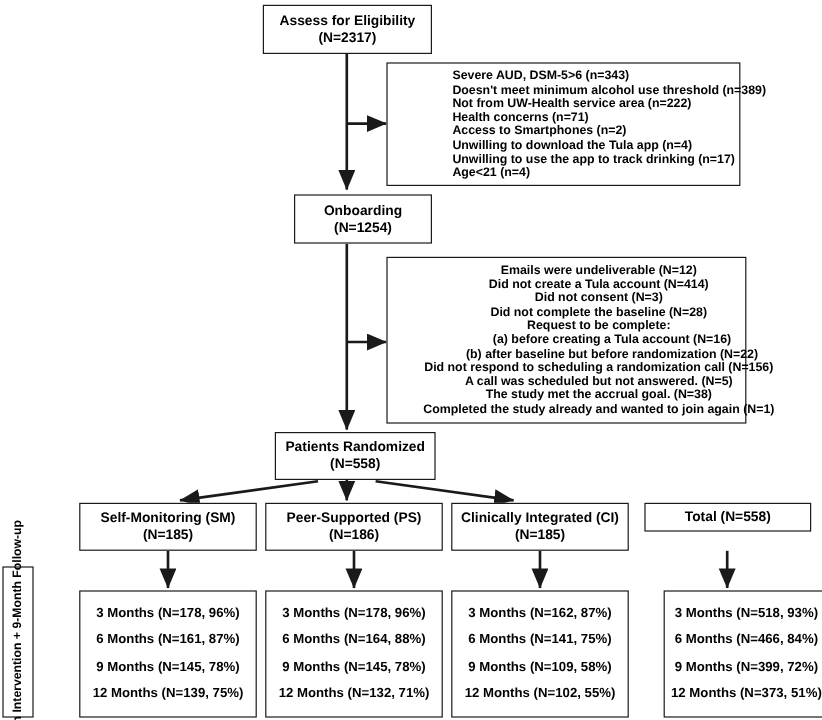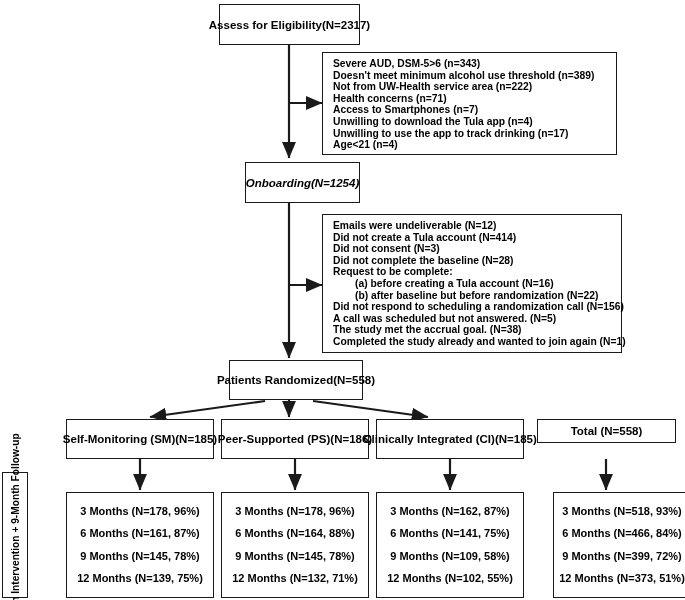--- a/index.html
+++ b/index.html
@@ -4,32 +4,32 @@
 <style>
   html,body{margin:0;padding:0;background:#ffffff;}
   body{
     width:685px;height:600px;position:relative;overflow:hidden;
     font-family:"Liberation Sans","DejaVu Sans",sans-serif;
     color:#000;
   }
   .stage{position:absolute;inset:0;}
   .box{
     position:absolute;border:1.6px solid #1a1a1a;background:#fff;
-    box-sizing:border-box;display:flex;flex-direction:row;
+    box-sizing:border-box;display:flex;flex-direction:column;
     align-items:center;justify-content:center;text-align:left;
   }
   .box .ln{font-weight:bold;font-size:11.5px;line-height:14px;white-space:nowrap;}
   .listbox{
     position:absolute;border:1.4px solid #1a1a1a;background:#fff;
     box-sizing:border-box;padding:5px 0 4px 10px;
     display:flex;flex-direction:column;justify-content:flex-start;
   }
   .listbox .li{
     font-weight:bold;font-size:10.3px;line-height:11.6px;
-    white-space:nowrap;text-align:left;
+    white-space:nowrap;text-align:left;margin-left:44px;
   }
   .listbox .li.ind{padding-left:22px;}
   .cellbox{
     position:absolute;border:1.6px solid #1a1a1a;background:#fff;
     box-sizing:border-box;display:flex;flex-direction:column;
     justify-content:space-around;align-items:center;padding:7px 0;
   }
   .cellbox .cl{font-weight:bold;font-size:11px;line-height:13px;white-space:nowrap;}
   .sidebox{
     position:absolute;border:1.6px solid #1a1a1a;background:#fff;
@@ -76,32 +76,32 @@
   <div class="box" style="left:219px;top:4px;width:141px;height:41px;">
     <div class="ln">Assess for Eligibility</div>
     <div class="ln">(N=2317)</div>
   </div>
 
   <div class="listbox" style="left:322px;top:52px;width:295px;height:103px;">
     <div class="li">Severe AUD, DSM-5&gt;6 (n=343)</div>
     <div class="li">Doesn't meet minimum alcohol use threshold (n=389)</div>
     <div class="li">Not from UW-Health service area (n=222)</div>
     <div class="li">Health concerns (n=71)</div>
-    <div class="li">Access to Smartphones (n=7)</div>
+    <div class="li">Access to Smartphones (n=2)</div>
     <div class="li">Unwilling to download the Tula app (n=4)</div>
     <div class="li">Unwilling to use the app to track drinking (n=17)</div>
     <div class="li">Age&lt;21 (n=4)</div>
   </div>
 
-  <div class="box" style="left:245px;top:162px;width:115px;height:41px;font-style:italic;">
+  <div class="box" style="left:245px;top:162px;width:115px;height:41px;">
     <div class="ln">Onboarding</div>
     <div class="ln">(N=1254)</div>
   </div>
 
-  <div class="listbox" style="left:322px;top:214px;width:300px;height:139px;">
+  <div class="listbox" style="left:322px;top:214px;width:300px;height:139px;align-items:center;">
     <div class="li">Emails were undeliverable (N=12)</div>
     <div class="li">Did not create a Tula account (N=414)</div>
     <div class="li">Did not consent (N=3)</div>
     <div class="li">Did not complete the baseline (N=28)</div>
     <div class="li">Request to be complete:</div>
     <div class="li ind">(a) before creating a Tula account (N=16)</div>
     <div class="li ind">(b) after baseline but before randomization (N=22)</div>
     <div class="li">Did not respond to scheduling a randomization call (N=156)</div>
     <div class="li">A call was scheduled but not answered. (N=5)</div>
     <div class="li">The study met the accrual goal. (N=38)</div>

